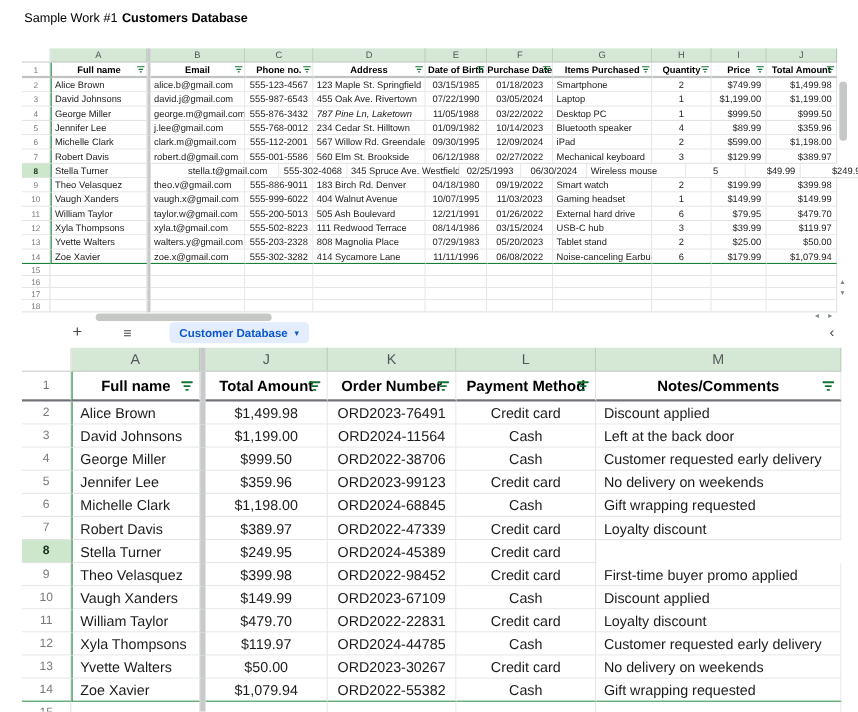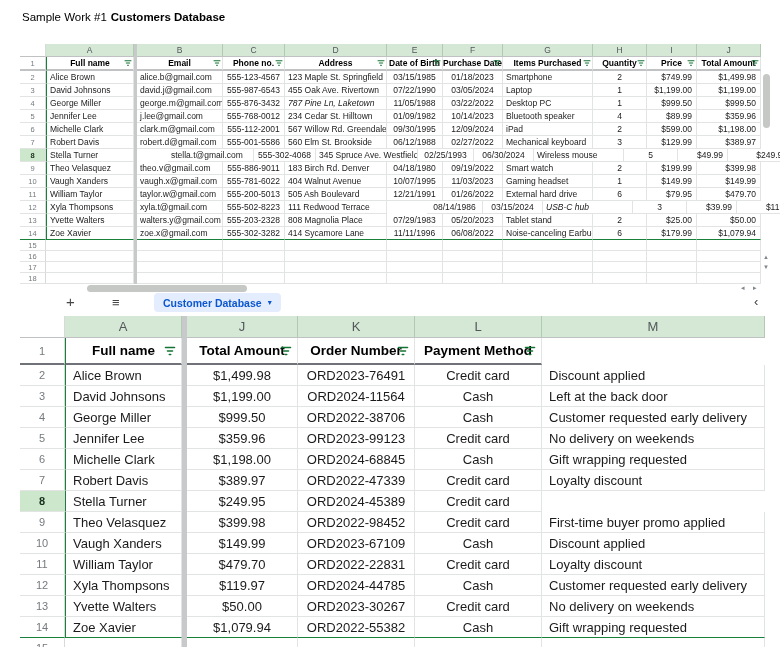--- a/index.html
+++ b/index.html
@@ -270,21 +270,21 @@
       <div class="scell" style="width: 90px; padding-left: 3px;">Smart watch</div>
       <div class="scell" style="width: 54px; justify-content: center;">2</div>
       <div class="scell" style="width: 50px; justify-content: flex-end; padding-right: 4px;">$199.99</div>
       <div class="scell" style="width: 64px; justify-content: flex-end; padding-right: 4px;">$399.98</div>
     </div>
     <div class="srow datarow">
       <div class="scell numcell" style="width: 26px;">10</div>
       <div class="scell greenleft" style="width: 88px; padding-left: 3px;">Vaugh Xanders</div>
       <div class="frozendiv" style="width: 3px;"></div>
       <div class="scell" style="width: 86px; padding-left: 3px;">vaugh.x@gmail.com</div>
-      <div class="scell" style="width: 62px; justify-content: center;">555-781-6022</div>
+      <div class="scell" style="width: 62px; justify-content: center;">555-999-6022</div>
       <div class="scell" style="width: 102px; padding-left: 3px;">404 Walnut Avenue</div>
       <div class="scell" style="width: 56px; justify-content: center;">10/07/1995</div>
       <div class="scell" style="width: 60px; justify-content: center;">11/03/2023</div>
       <div class="scell" style="width: 90px; padding-left: 3px;">Gaming headset</div>
       <div class="scell" style="width: 54px; justify-content: center;">1</div>
       <div class="scell" style="width: 50px; justify-content: flex-end; padding-right: 4px;">$149.99</div>
       <div class="scell" style="width: 64px; justify-content: flex-end; padding-right: 4px;">$149.99</div>
     </div>
     <div class="srow datarow">
       <div class="scell numcell" style="width: 26px;">11</div>
@@ -300,23 +300,23 @@
       <div class="scell" style="width: 50px; justify-content: flex-end; padding-right: 4px;">$79.95</div>
       <div class="scell" style="width: 64px; justify-content: flex-end; padding-right: 4px;">$479.70</div>
     </div>
     <div class="srow datarow">
       <div class="scell numcell" style="width: 26px;">12</div>
       <div class="scell greenleft" style="width: 88px; padding-left: 3px;">Xyla Thompsons</div>
       <div class="frozendiv" style="width: 3px;"></div>
       <div class="scell" style="width: 86px; padding-left: 3px;">xyla.t@gmail.com</div>
       <div class="scell" style="width: 62px; justify-content: center;">555-502-8223</div>
       <div class="scell" style="width: 102px; padding-left: 3px;">111 Redwood Terrace</div>
-      <div class="scell" style="width: 56px; justify-content: center; margin-left: 40px;">08/14/1986</div>
+      <div class="scell" style="width: 56px; justify-content: center;">08/14/1986</div>
       <div class="scell" style="width: 60px; justify-content: center;">03/15/2024</div>
-      <div class="scell" style="width: 90px; padding-left: 3px; font-style: italic;">USB-C hub</div>
+      <div class="scell" style="width: 90px; padding-left: 3px;">USB-C hub</div>
       <div class="scell" style="width: 54px; justify-content: center;">3</div>
       <div class="scell" style="width: 50px; justify-content: flex-end; padding-right: 4px;">$39.99</div>
       <div class="scell" style="width: 64px; justify-content: flex-end; padding-right: 4px;">$119.97</div>
     </div>
     <div class="srow datarow">
       <div class="scell numcell" style="width: 26px;">13</div>
       <div class="scell greenleft" style="width: 88px; padding-left: 3px;">Yvette Walters</div>
       <div class="frozendiv" style="width: 3px;"></div>
       <div class="scell" style="width: 86px; padding-left: 3px;">walters.y@gmail.com</div>
       <div class="scell" style="width: 62px; justify-content: center;">555-203-2328</div>
@@ -447,20 +447,26 @@
         <svg width="12" height="12" viewBox="0 0 12 12" class="ficon" style="right: 5px;">
           <path d="M1.5 2.5h9M3.5 6h5M5.3 9.5h1.4" stroke="#137333" stroke-width="1.6" fill="none" stroke-linecap="round"></path>
         </svg>
       </div>
       <div class="scell" style="width: 127px;">
         <div class="hlabel">Payment Method</div>
         <svg width="12" height="12" viewBox="0 0 12 12" class="ficon" style="right: 5px;">
           <path d="M1.5 2.5h9M3.5 6h5M5.3 9.5h1.4" stroke="#137333" stroke-width="1.6" fill="none" stroke-linecap="round"></path>
         </svg>
       </div>
+      <div class="scell" style="width: 223px;">
+        <div class="hlabel">Notes/Comments</div>
+        <svg width="12" height="12" viewBox="0 0 12 12" class="ficon" style="right: 5px;">
+          <path d="M1.5 2.5h9M3.5 6h5M5.3 9.5h1.4" stroke="#137333" stroke-width="1.6" fill="none" stroke-linecap="round"></path>
+        </svg>
+      </div>
     </div>
     <div class="srow datarow">
       <div class="scell numcell" style="width: 45px;">2</div>
       <div class="scell greenleft" style="width: 117px; padding-left: 7px;">Alice Brown</div>
       <div class="frozendiv" style="width: 5px;"></div>
       <div class="scell" style="width: 111px; justify-content: center;">$1,499.98</div>
       <div class="scell" style="width: 117px; justify-content: center;">ORD2023-76491</div>
       <div class="scell" style="width: 127px; justify-content: center;">Credit card</div>
       <div class="scell" style="width: 223px; padding-left: 7px;">Discount applied</div>
     </div>

